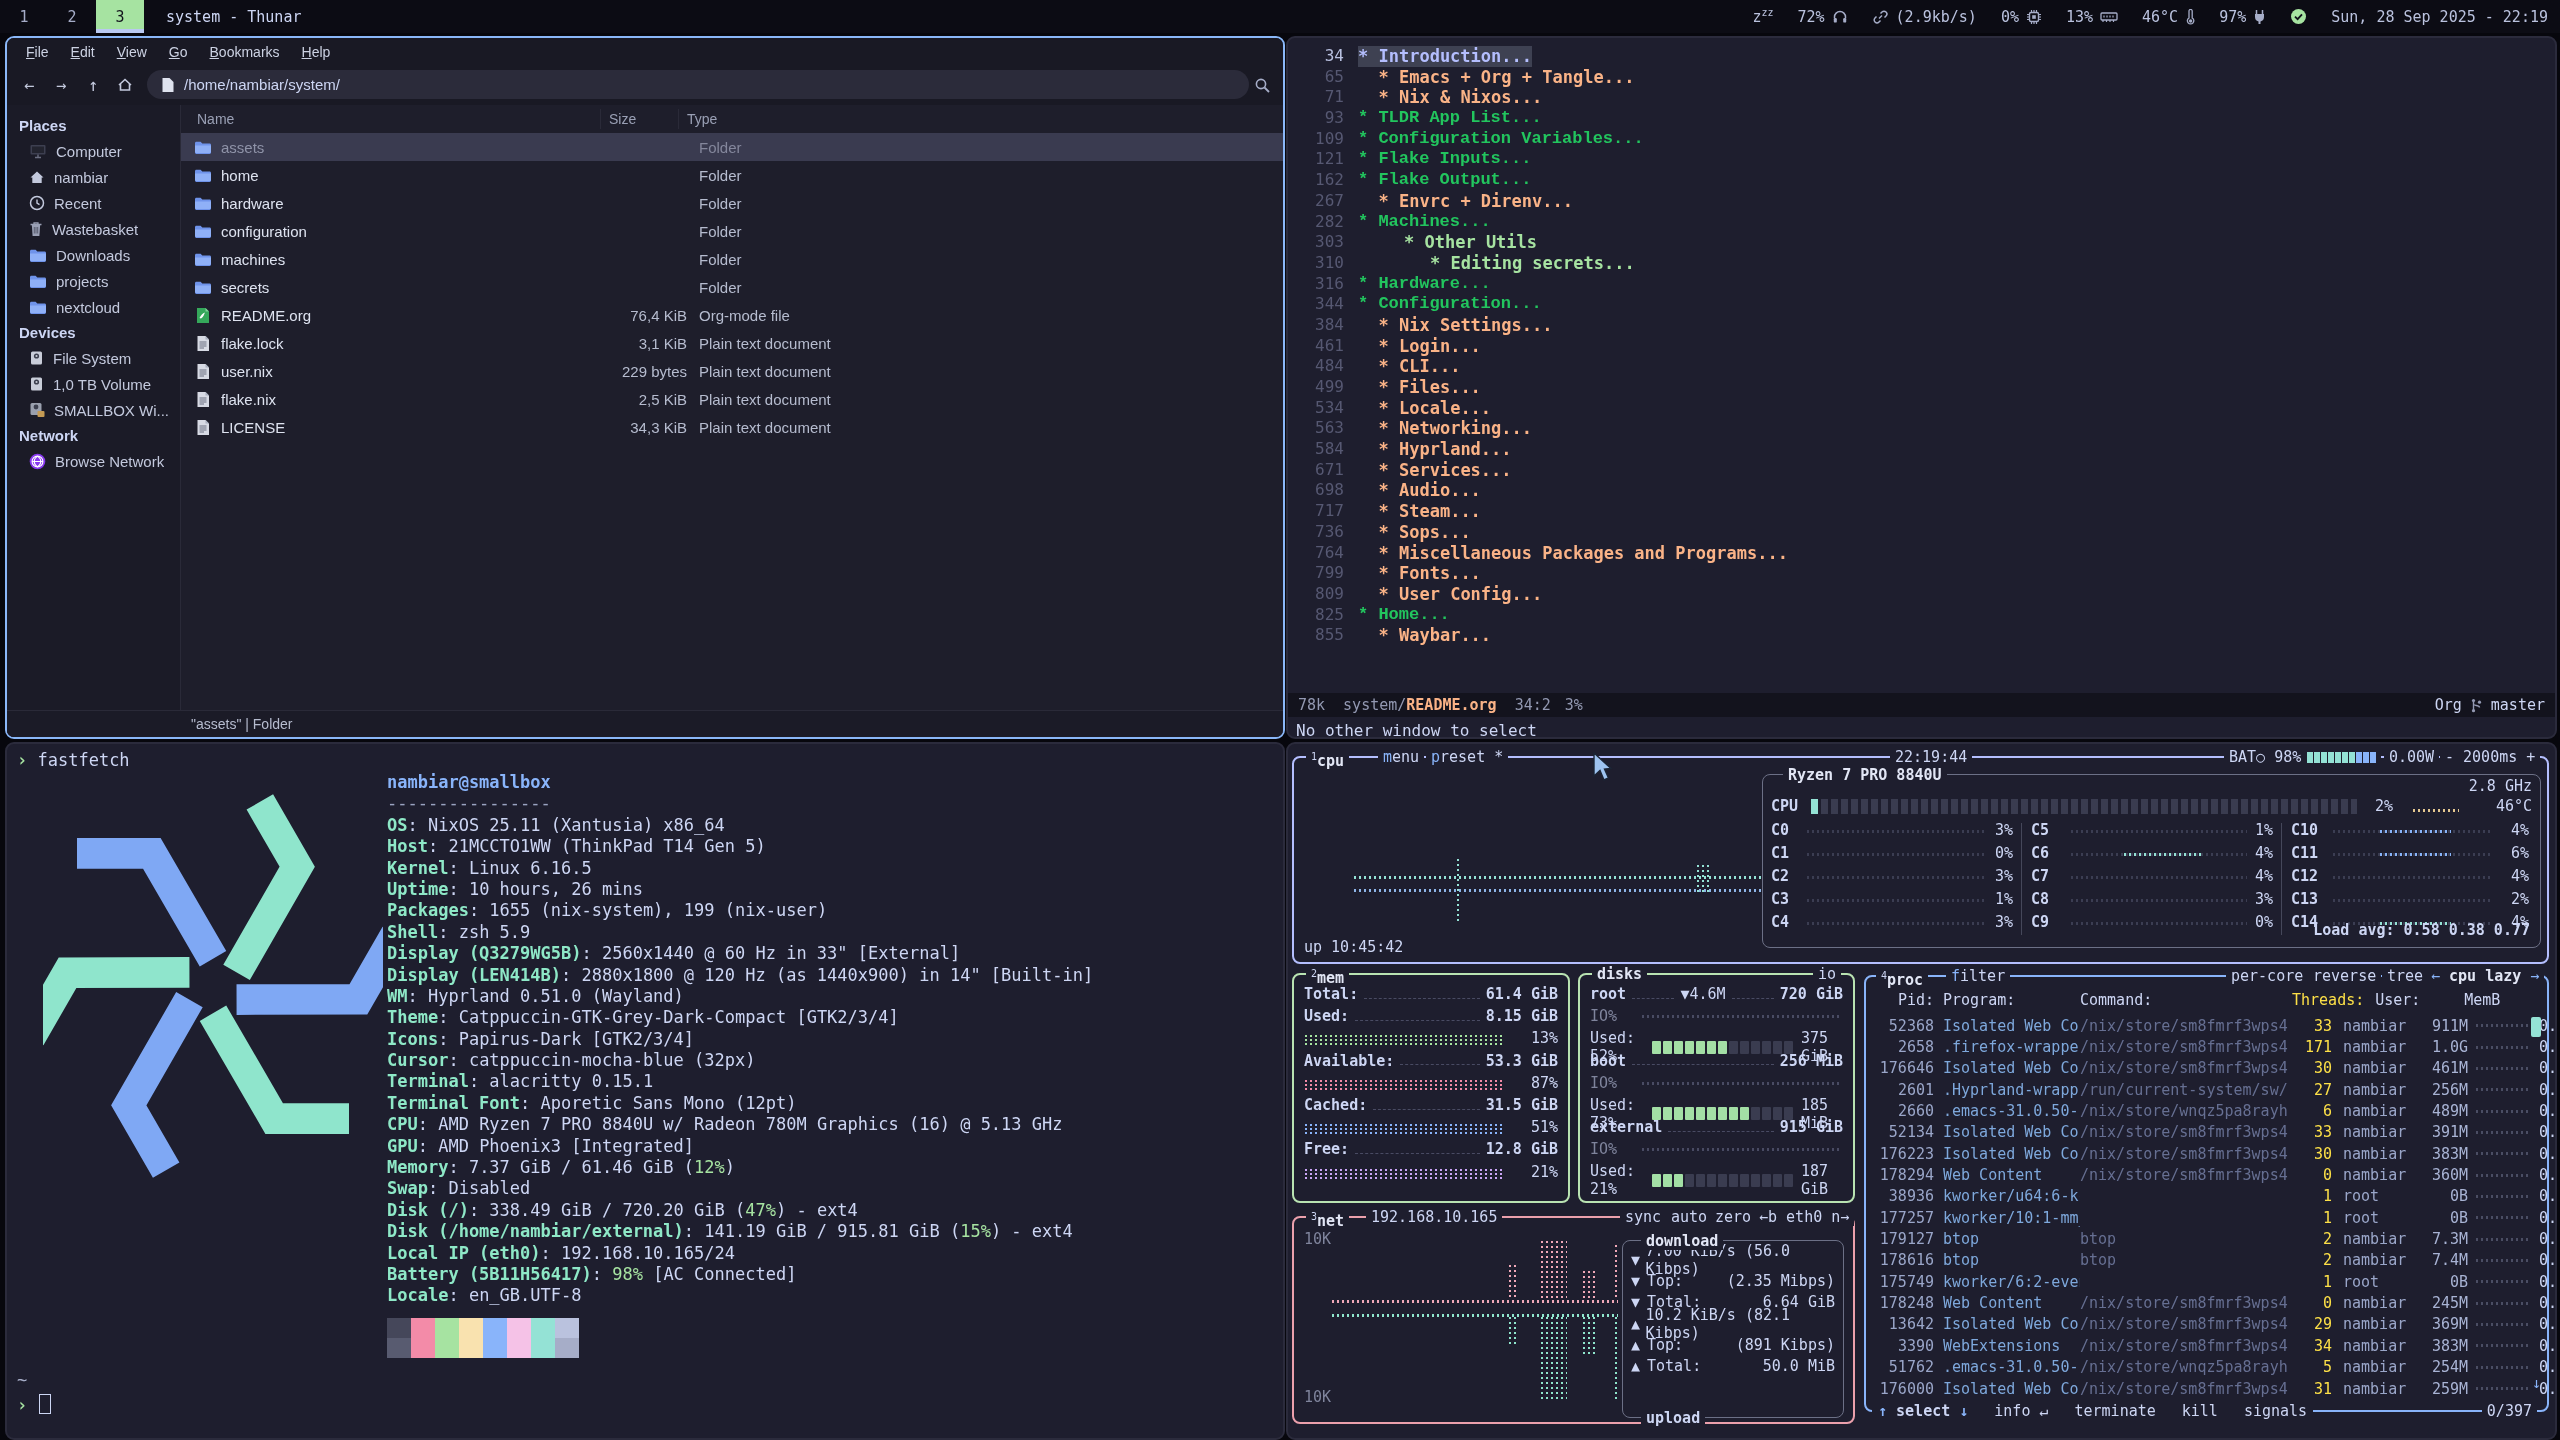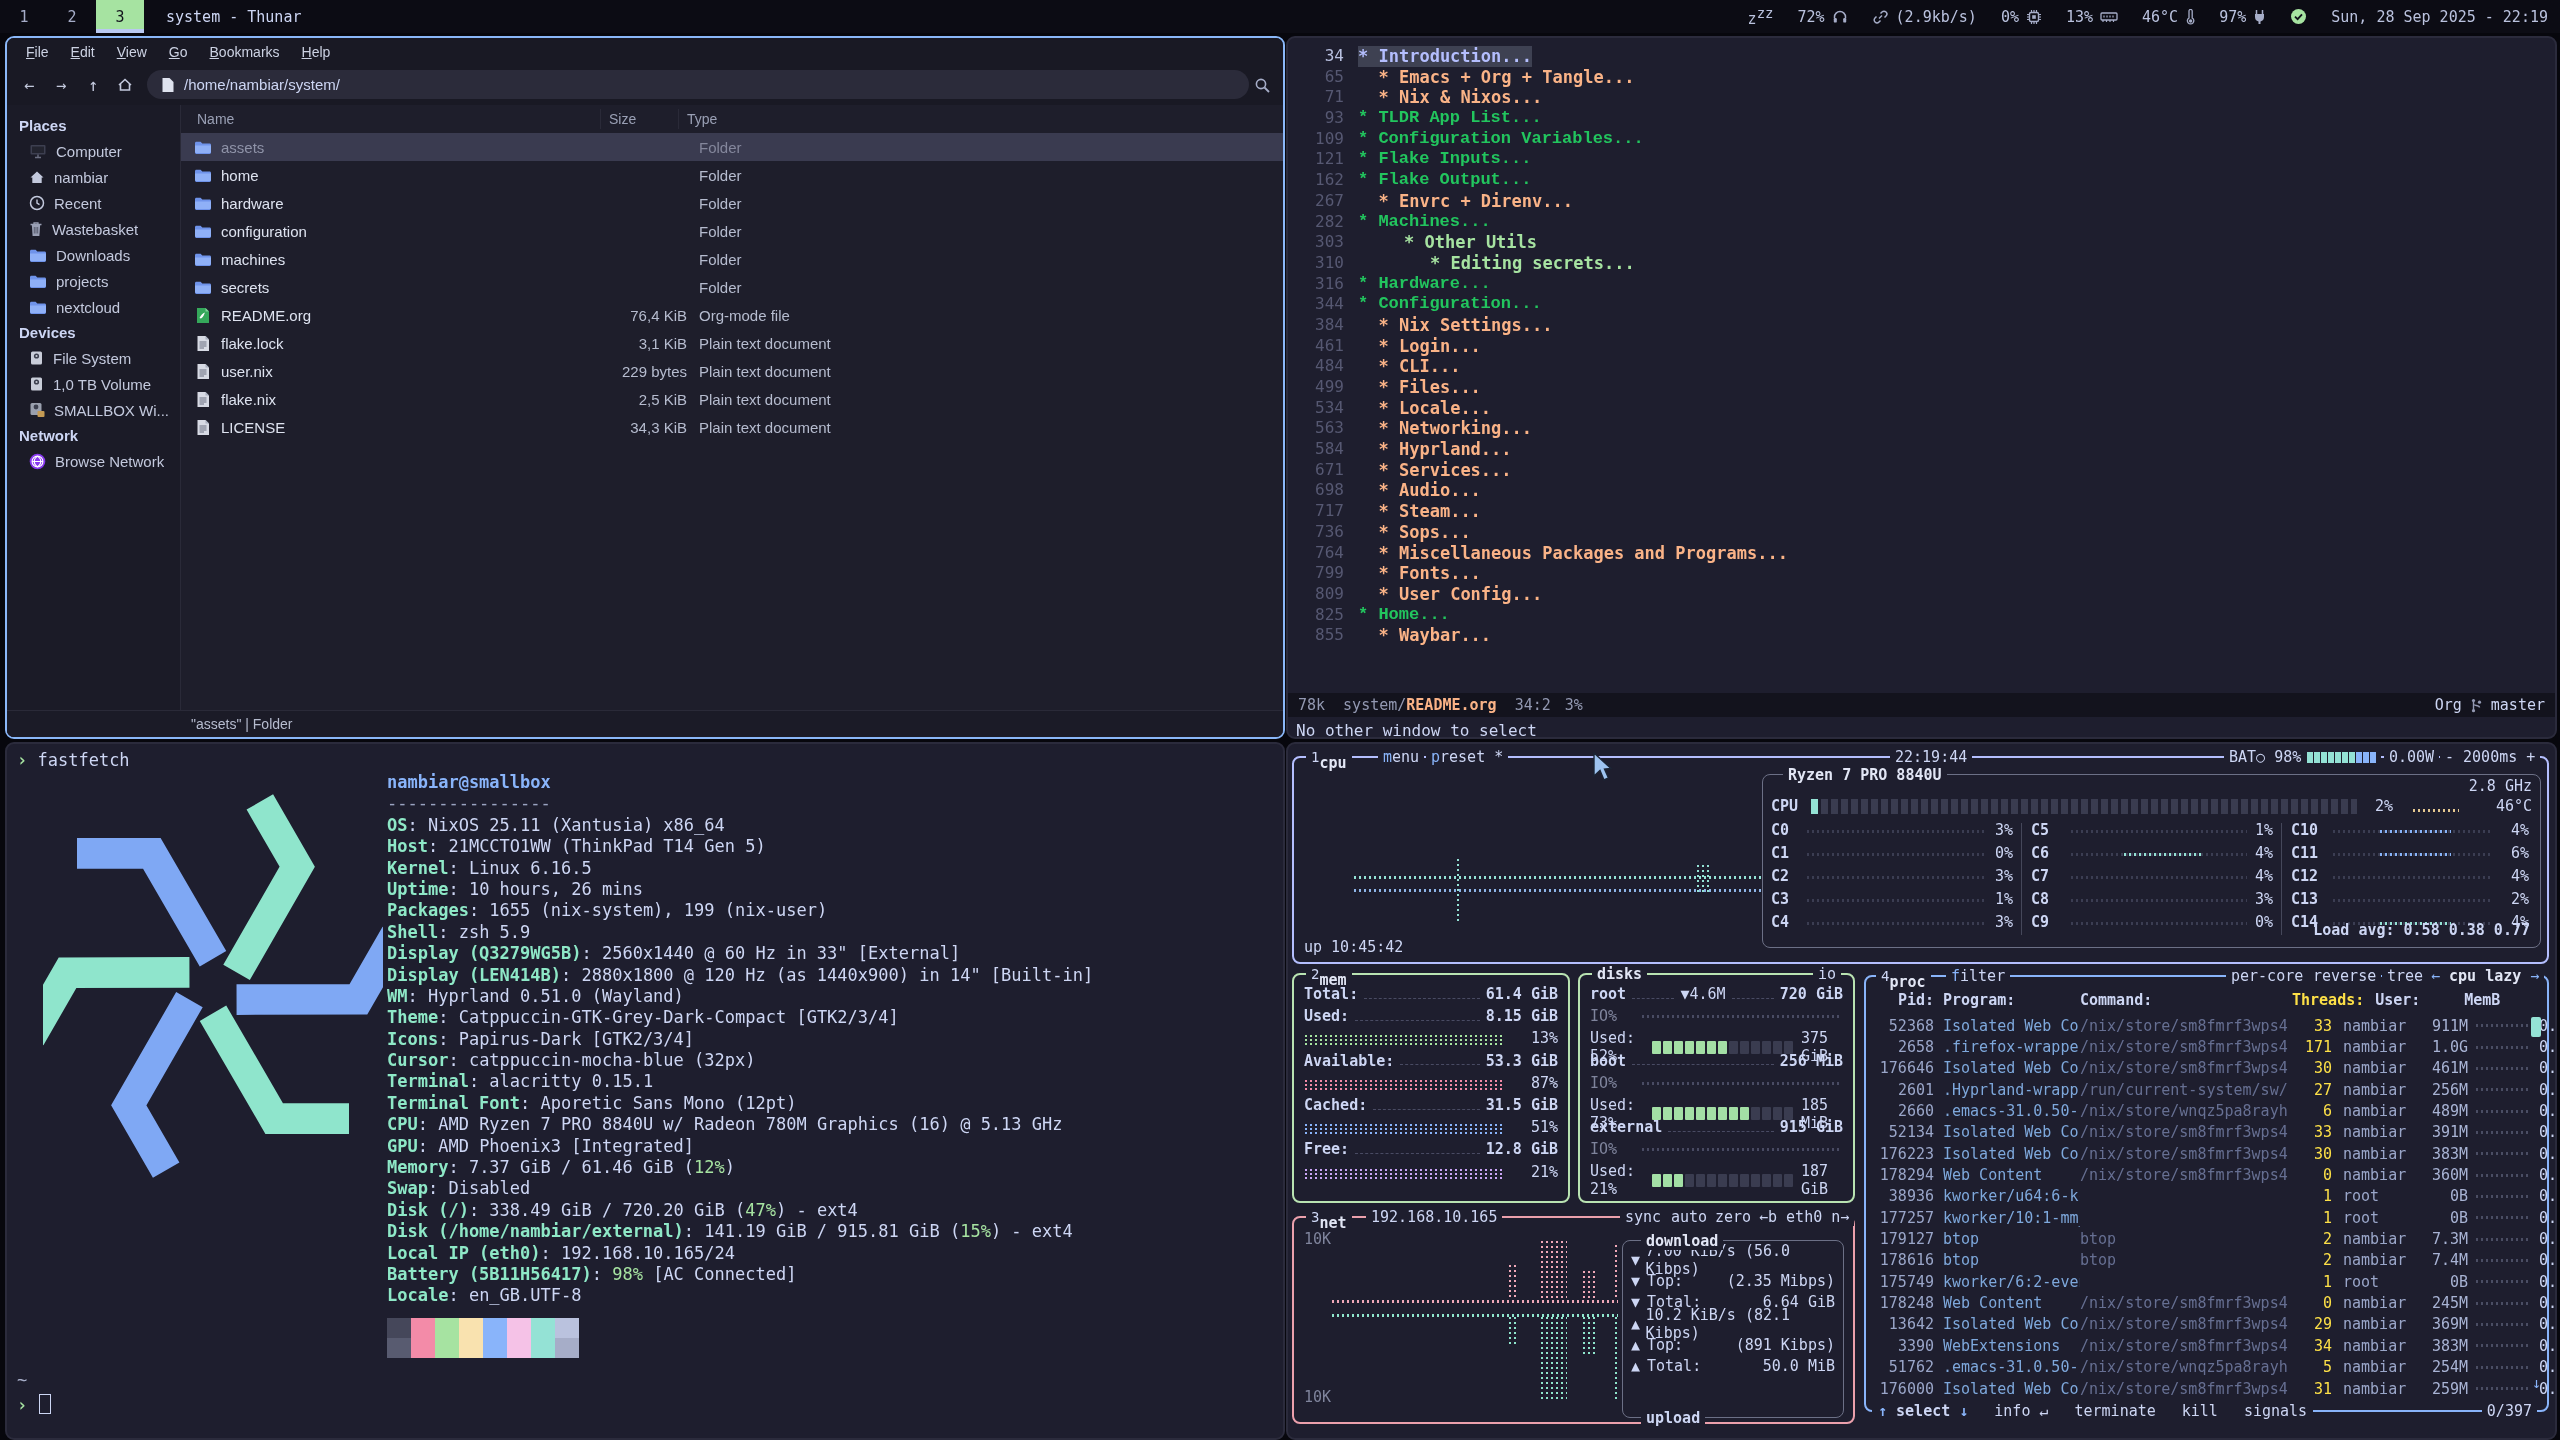--- a/index.html
+++ b/index.html
@@ -10,21 +10,21 @@
   
   .topbar{position:absolute;left:0;top:0;width:2560px;height:33px;background:#0c0c14;
           display:flex;align-items:center;font-size:15px;}
   .ws-row{display:flex;height:33px;}
   .ws{width:48px;height:33px;display:flex;align-items:center;justify-content:center;color:#a6adc8;cursor:default;}
   .ws.active{background:#a6e3a1;color:#11111b;box-shadow:inset 0 -4px 0 #b9c9f1;}
   .bar-title{margin-left:22px;color:#cdd6f4;}
   .status{margin-left:auto;display:flex;align-items:center;gap:24px;padding-right:12px;color:#bac2de;}
   .st{display:flex;align-items:center;gap:7px;white-space:nowrap;}
   .st svg{display:block;}
-  .supz{font-size:14px;vertical-align:super;}
+  .supz{font-size:10px;vertical-align:super;}
 
   
   .win{position:absolute;background:#1e1e2b;border:2px solid #2b2b3c;border-radius:9px;overflow:hidden;}
   .win.focus{border-color:#8ab7f8;}
 
   
   .menubar{position:absolute;left:0;top:0;right:0;height:28px;background:#191924;display:flex;
            align-items:center;padding-left:8px;font-size:14px;color:#ccd2e3;font-family:"Liberation Sans",sans-serif;}
   .menu-item{display:inline-block;padding:0 11px;height:28px;line-height:28px;}
   .menu-item::first-letter{text-decoration:underline;}
@@ -931,21 +931,21 @@
     </div>
 
     <div class="bbox" style="left:576px;top:231px;width:685px;height:437px;border-color:#89b4fa;">
       <span class="bl" style="left:10px;"><sup class="supz">4</sup><b>proc</b></span>
       <span class="bl" style="left:80px;"><span class="hot">f</span>ilter</span>
       <span class="bl" style="left:360px;">per-core</span>
       <span class="bl" style="left:442px;">reverse</span>
       <span class="bl" style="left:516px;">tree</span>
       <span class="bl" style="left:560px;"><span class="arrowblue">←</span> <b>cpu lazy</b> <span class="arrowblue">→</span></span>
 
-      <div class="prow" style="position:absolute;left:6px;top:12px;width:670px;font-weight:bold;color:#cdd6f4;">
+      <div class="prow" style="position:absolute;left:6px;top:12px;width:670px;font-weight:normal;color:#cdd6f4;">
         <span class="p-pid" style="color:#cdd6f4;">Pid:</span>
         <span class="p-prog" style="color:#cdd6f4;">Program:</span>
         <span class="p-cmd" style="color:#cdd6f4;">Command:</span>
         <span class="p-thr">Threads:</span>
         <span class="p-user" style="color:#cdd6f4;">User:</span>
         <span class="p-mem" style="color:#cdd6f4;">MemB</span>
         <span class="p-dots" style="background:none;"></span>
         
       </div>
       <div id="procrows" style="position:absolute;left:6px;top:38px;width:670px;">

